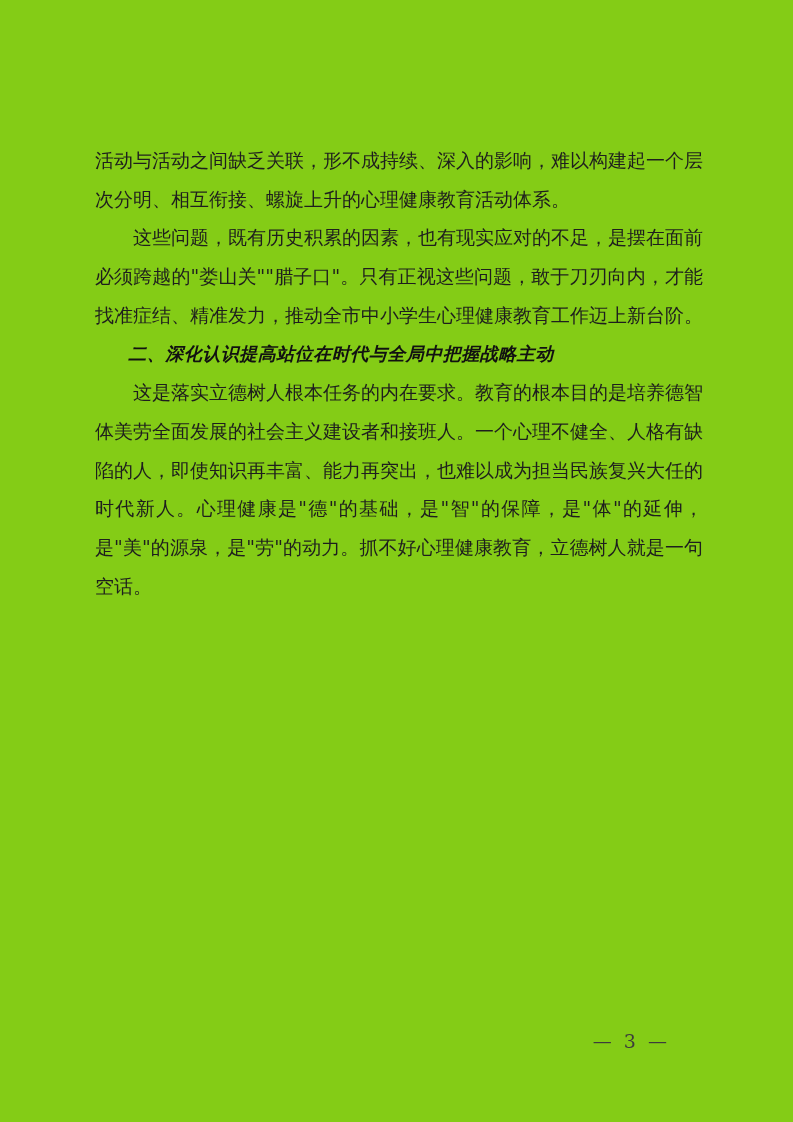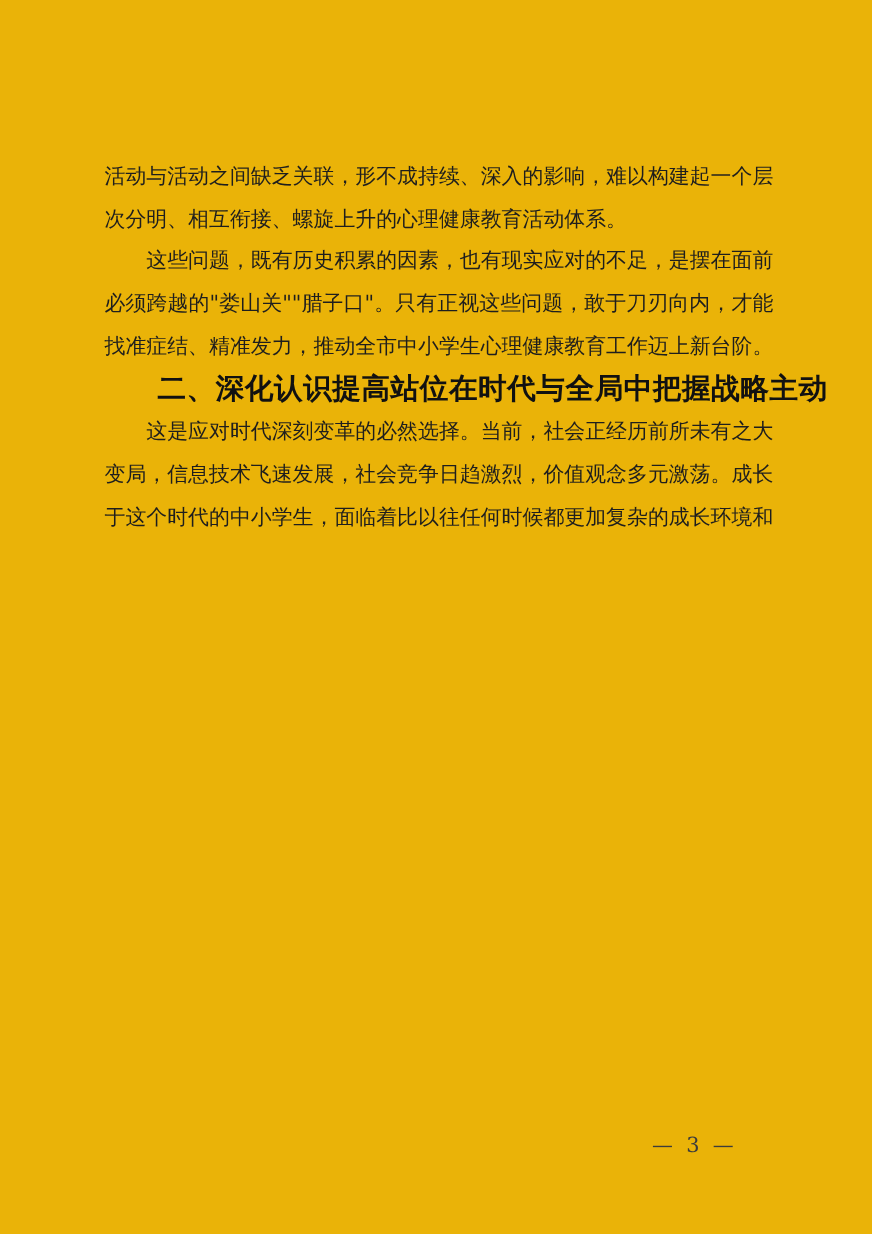--- a/index.html
+++ b/index.html
@@ -4,21 +4,21 @@
 <style>
   html, body {
     margin: 0;
     padding: 0;
     background: #ffffff;
   }
   .page {
     position: relative;
     width: 793px;
     height: 1122px;
-    background: #eab308;
+    background: #84cc16;
     overflow: hidden;
   }
   .text-block {
     position: absolute;
     left: 95px;
     top: 141px;
     width: 608px;
     font-family: "DejaVu Serif", "Liberation Serif", serif;
     font-size: 19px;
     line-height: 38.7px;
@@ -29,28 +29,29 @@
     margin: 0;
     padding: 0;
   }
   .text-block .indent {
     text-indent: 2em;
   }
   .text-block h2.heading {
     margin: 0;
     padding: 0;
     font-family: "DejaVu Sans", "Liberation Sans", sans-serif;
-    font-size: 26px;
+    font-size: 18px;
     font-weight: 700;
     line-height: 38.7px;
     text-indent: 1.85em;
     color: #111111;
     text-align: left;
     letter-spacing: 0.5px;
     white-space: nowrap;
+    font-style: italic;
   }
   .page-number {
     position: absolute;
     top: 1030px;
     left: 0;
     right: 123px;
     text-align: right;
     font-family: "DejaVu Serif", "Liberation Serif", serif;
     font-size: 19px;
     color: #3c3c3c;
@@ -59,16 +60,16 @@
 </style>
 </head>
 <body>
 
 <main class="page">
   <section class="text-block">
 
   <p class="body">活动与活动之间缺乏关联，形不成持续、深入的影响，难以构建起一个层次分明、相互衔接、螺旋上升的心理健康教育活动体系。</p>
       <p class="body indent">这些问题，既有历史积累的因素，也有现实应对的不足，是摆在面前必须跨越的"娄山关""腊子口"。只有正视这些问题，敢于刀刃向内，才能找准症结、精准发力，推动全市中小学生心理健康教育工作迈上新台阶。</p>
       <h2 class="heading indent">二、深化认识提高站位在时代与全局中把握战略主动</h2>
-      <p class="body indent">这是应对时代深刻变革的必然选择。当前，社会正经历前所未有之大变局，信息技术飞速发展，社会竞争日趋激烈，价值观念多元激荡。成长于这个时代的中小学生，面临着比以往任何时候都更加复杂的成长环境和</p>
+      <p class="body indent">这是落实立德树人根本任务的内在要求。教育的根本目的是培养德智体美劳全面发展的社会主义建设者和接班人。一个心理不健全、人格有缺陷的人，即使知识再丰富、能力再突出，也难以成为担当民族复兴大任的时代新人。心理健康是"德"的基础，是"智"的保障，是"体"的延伸，是"美"的源泉，是"劳"的动力。抓不好心理健康教育，立德树人就是一句空话。</p>
     </section>
   <footer class="page-number">— 3 —</footer>
 </main>
 
 </body></html>

